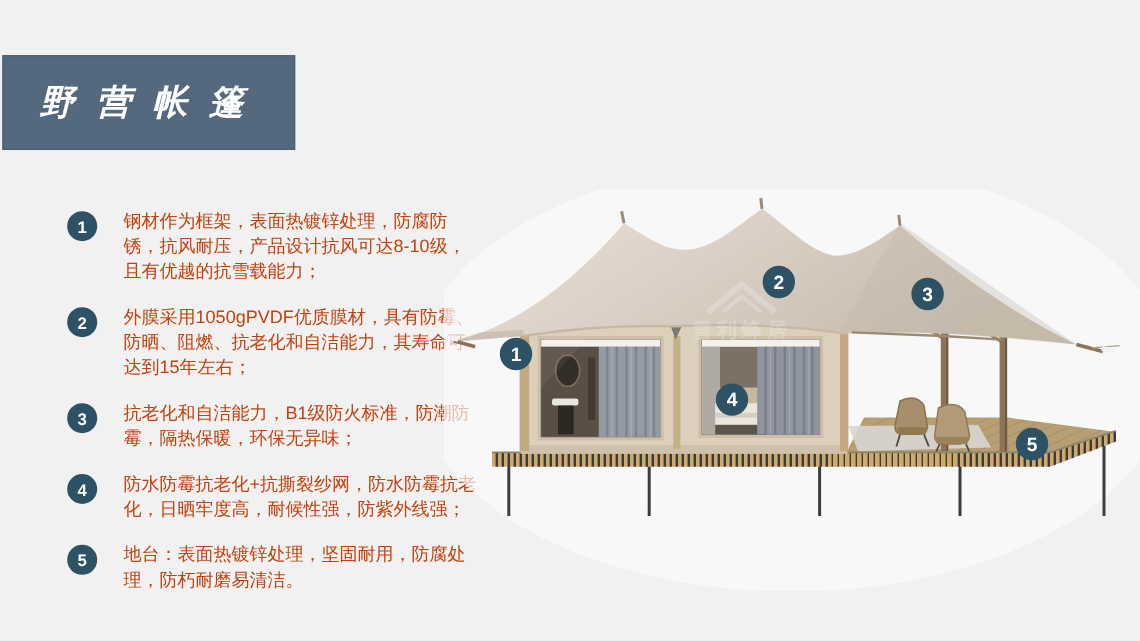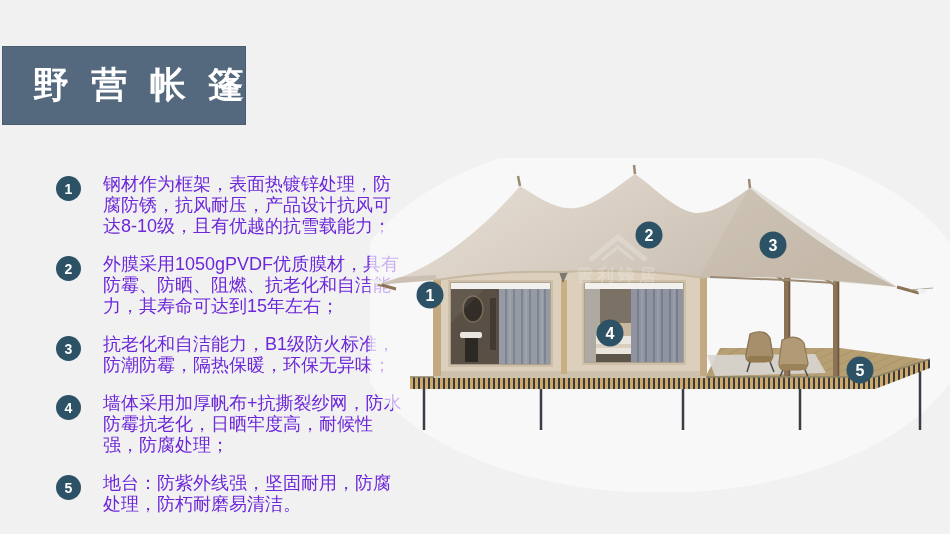--- a/index.html
+++ b/index.html
@@ -1,28 +1,28 @@
 <!DOCTYPE html>
 <html><head>
 <meta charset="utf-8">
 <style>
   html,body{margin:0;padding:0;background:#e8e8e9;}
   .slide{position:relative;width:950px;height:534px;background:#f1f1f2;overflow:hidden;
          font-family:"Liberation Sans","DejaVu Sans",sans-serif;}
   .title-bar{position:absolute;left:2px;top:46px;width:244px;height:79px;
              background:#54697e;border:1px solid #4a5d70;box-sizing:border-box;
              display:flex;align-items:center;padding-left:30px;}
-  .title-bar h1{margin:0;color:#ffffff;font-size:36px;font-weight:bold;
-                letter-spacing:0.62em;white-space:nowrap;}
+  .title-bar h1{margin:0;color:#ffffff;font-size:29px;font-weight:bold;
+                letter-spacing:0.62em;white-space:nowrap;font-style:italic;}
   .features{position:absolute;left:56px;top:174px;width:346px;margin:0;padding:0;list-style:none;}
   .features li{display:flex;align-items:flex-start;margin:0 0 17px 0;}
   .badge{width:25px;height:25px;border-radius:50%;background:#2d5266;color:#fff;
          font-size:14px;font-weight:bold;display:flex;align-items:center;justify-content:center;
          flex:0 0 25px;margin-top:2px;}
-  .ftext{margin:0 0 0 22px;font-size:18px;line-height:21px;color:#6d28d9;}
+  .ftext{margin:0 0 0 22px;font-size:15px;line-height:21px;color:#c2410c;}
   .tent{position:absolute;left:370px;top:158px;width:580px;height:334px;}
   .tent svg{display:block;width:100%;height:100%;}
   .marker-text{font:bold 16px "Liberation Sans","DejaVu Sans",sans-serif;fill:#ffffff;}
   .wm-text{font:bold 17px "Liberation Sans","DejaVu Sans",sans-serif;fill:#ffffff;letter-spacing:4px;}
 </style>
 </head>
 <body>
 
 <div class="slide">
 
@@ -38,25 +38,25 @@
     <li>
       <span class="badge">2</span>
       <p class="ftext">外膜采用1050gPVDF优质膜材，具有防霉、防晒、阻燃、抗老化和自洁能力，其寿命可达到15年左右；</p>
     </li>
     <li>
       <span class="badge">3</span>
       <p class="ftext">抗老化和自洁能力，B1级防火标准，防潮防霉，隔热保暖，环保无异味；</p>
     </li>
     <li>
       <span class="badge">4</span>
-      <p class="ftext">墙体采用加厚帆布+抗撕裂纱网，防水防霉抗老化，日晒牢度高，耐候性强，防腐处理；</p>
+      <p class="ftext">防水防霉抗老化+抗撕裂纱网，防水防霉抗老化，日晒牢度高，耐候性强，防紫外线强；</p>
     </li>
     <li>
       <span class="badge">5</span>
-      <p class="ftext">地台：防紫外线强，坚固耐用，防腐处理，防朽耐磨易清洁。</p>
+      <p class="ftext">地台：表面热镀锌处理，坚固耐用，防腐处理，防朽耐磨易清洁。</p>
     </li>
   </ul>
 
   <div class="tent">
     <svg viewBox="0 0 580 334" xmlns="http://www.w3.org/2000/svg">
       <defs>
         <linearGradient id="roofGrad" x1="0" y1="0" x2="1" y2="0.35">
           <stop offset="0" stop-color="#eae2d8"></stop>
           <stop offset="0.45" stop-color="#dbd1c6"></stop>
           <stop offset="1" stop-color="#c6bbad"></stop>

